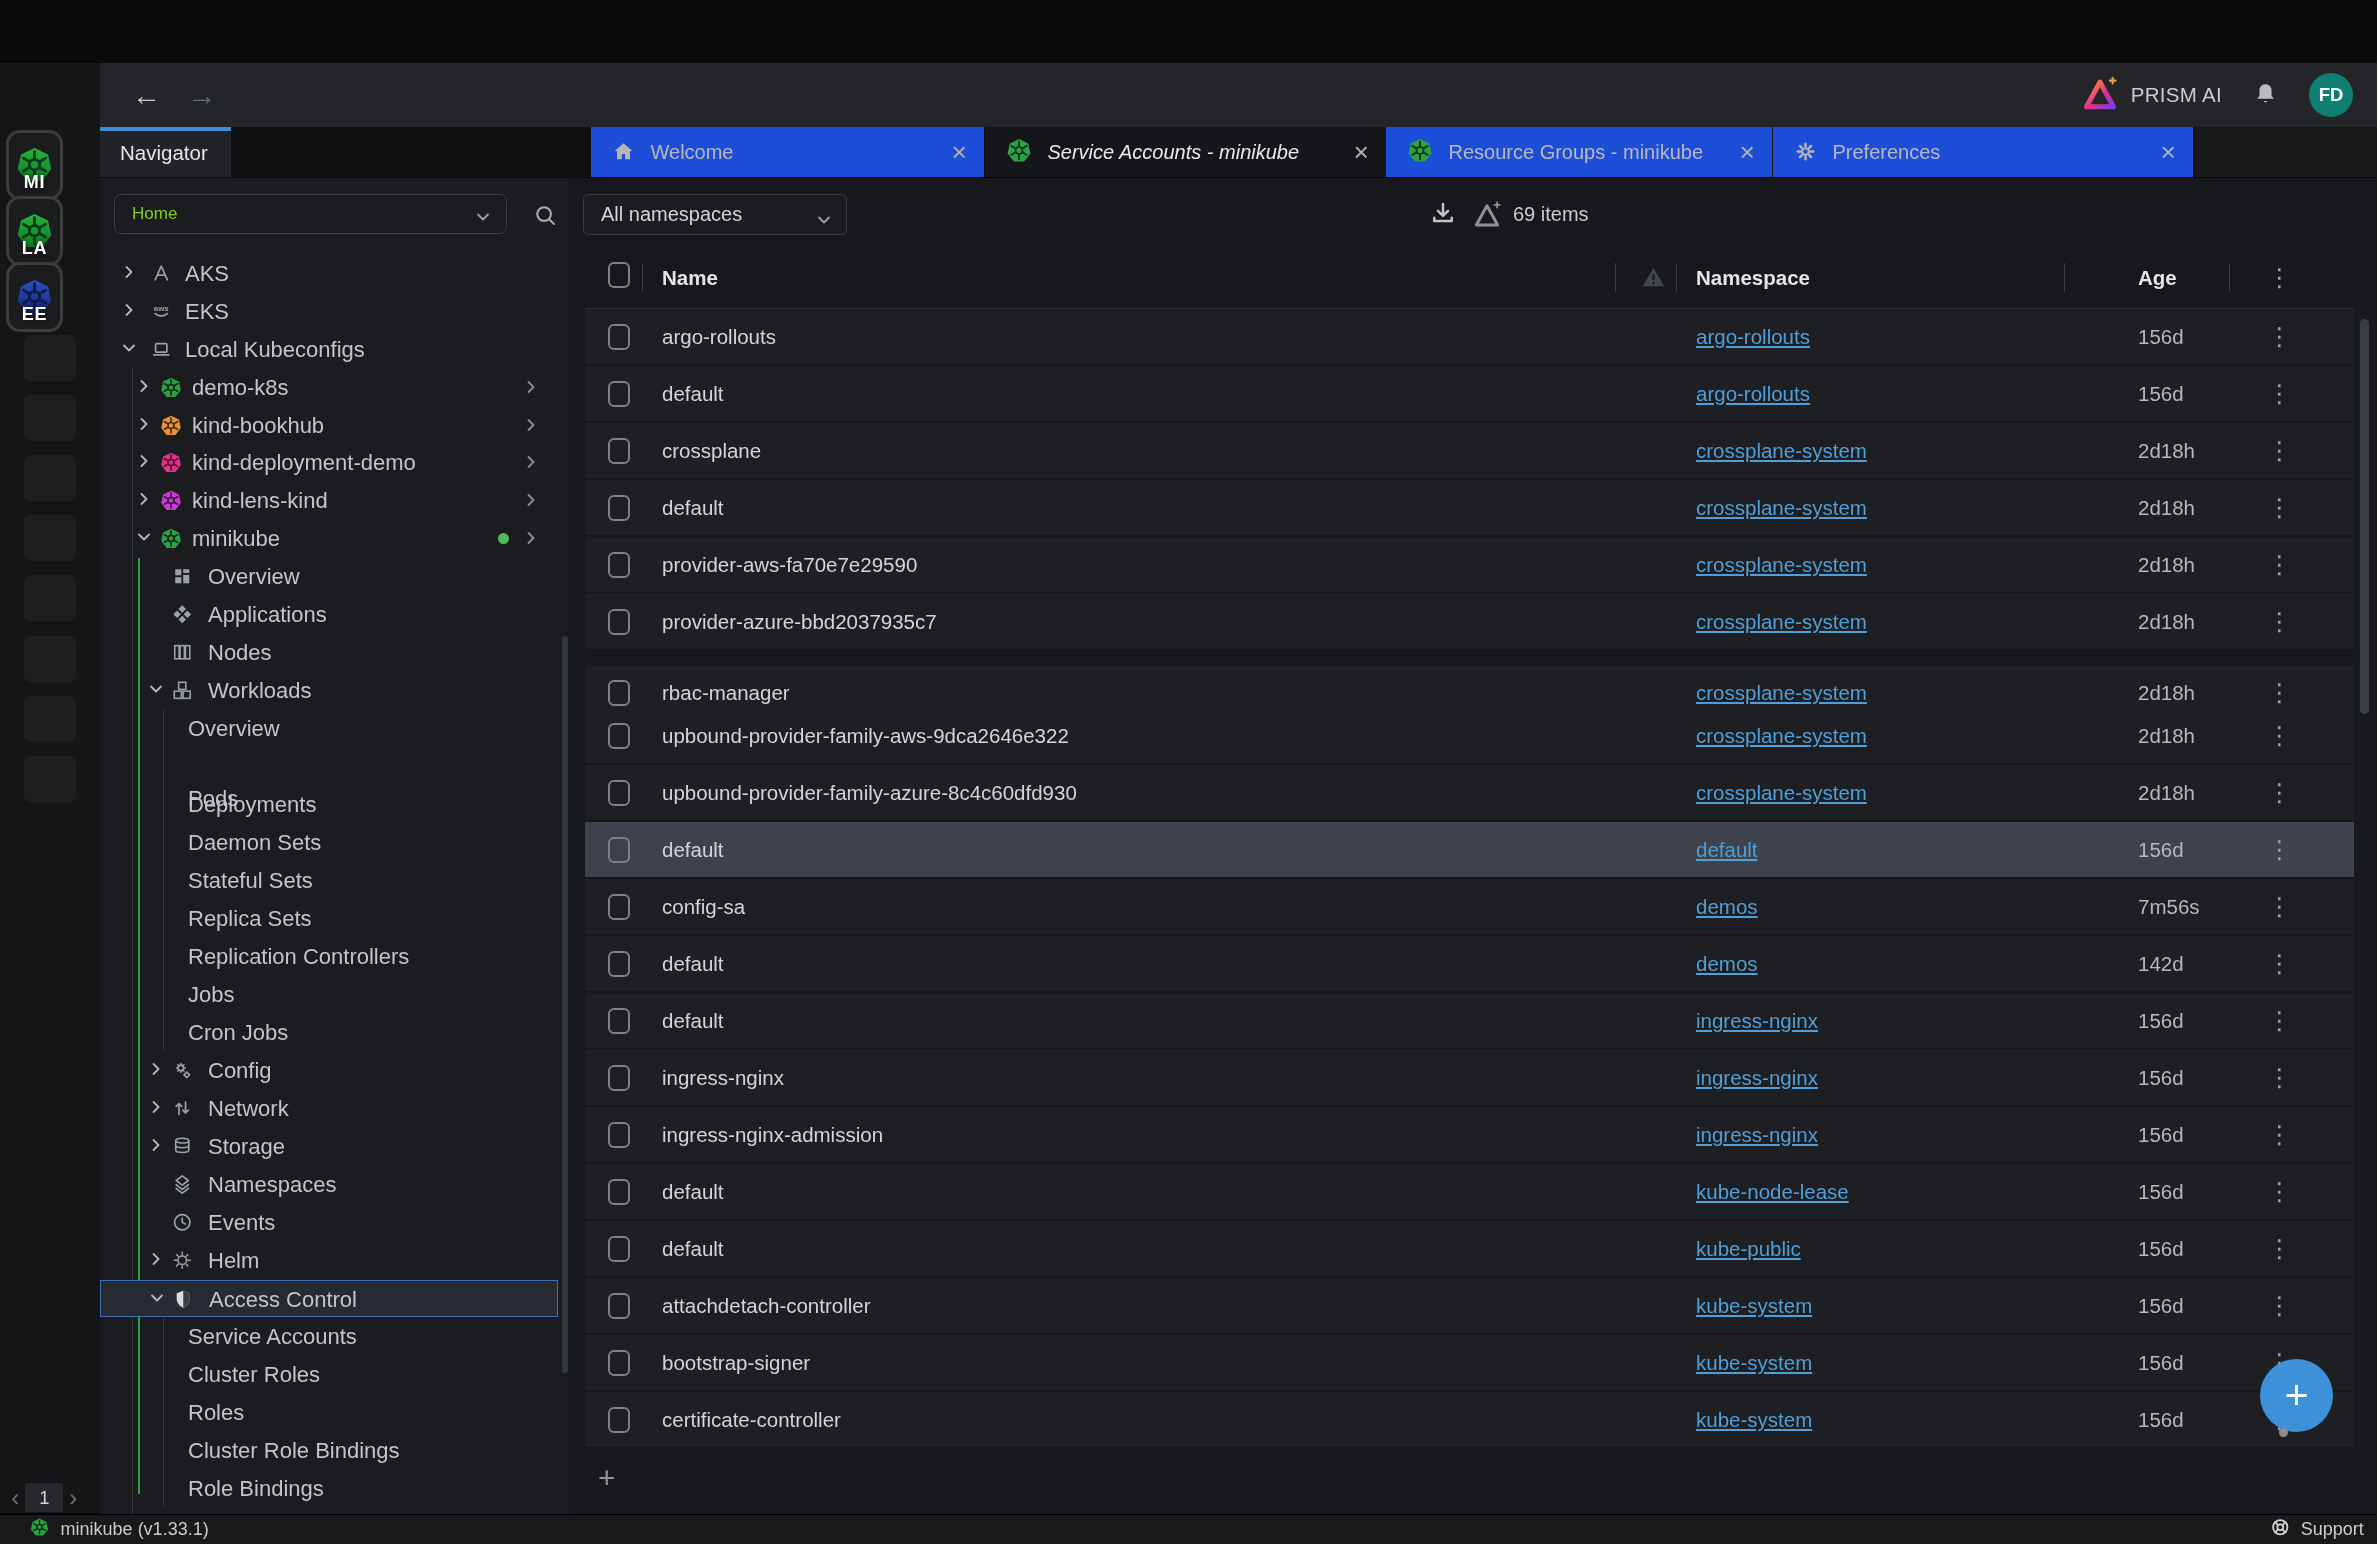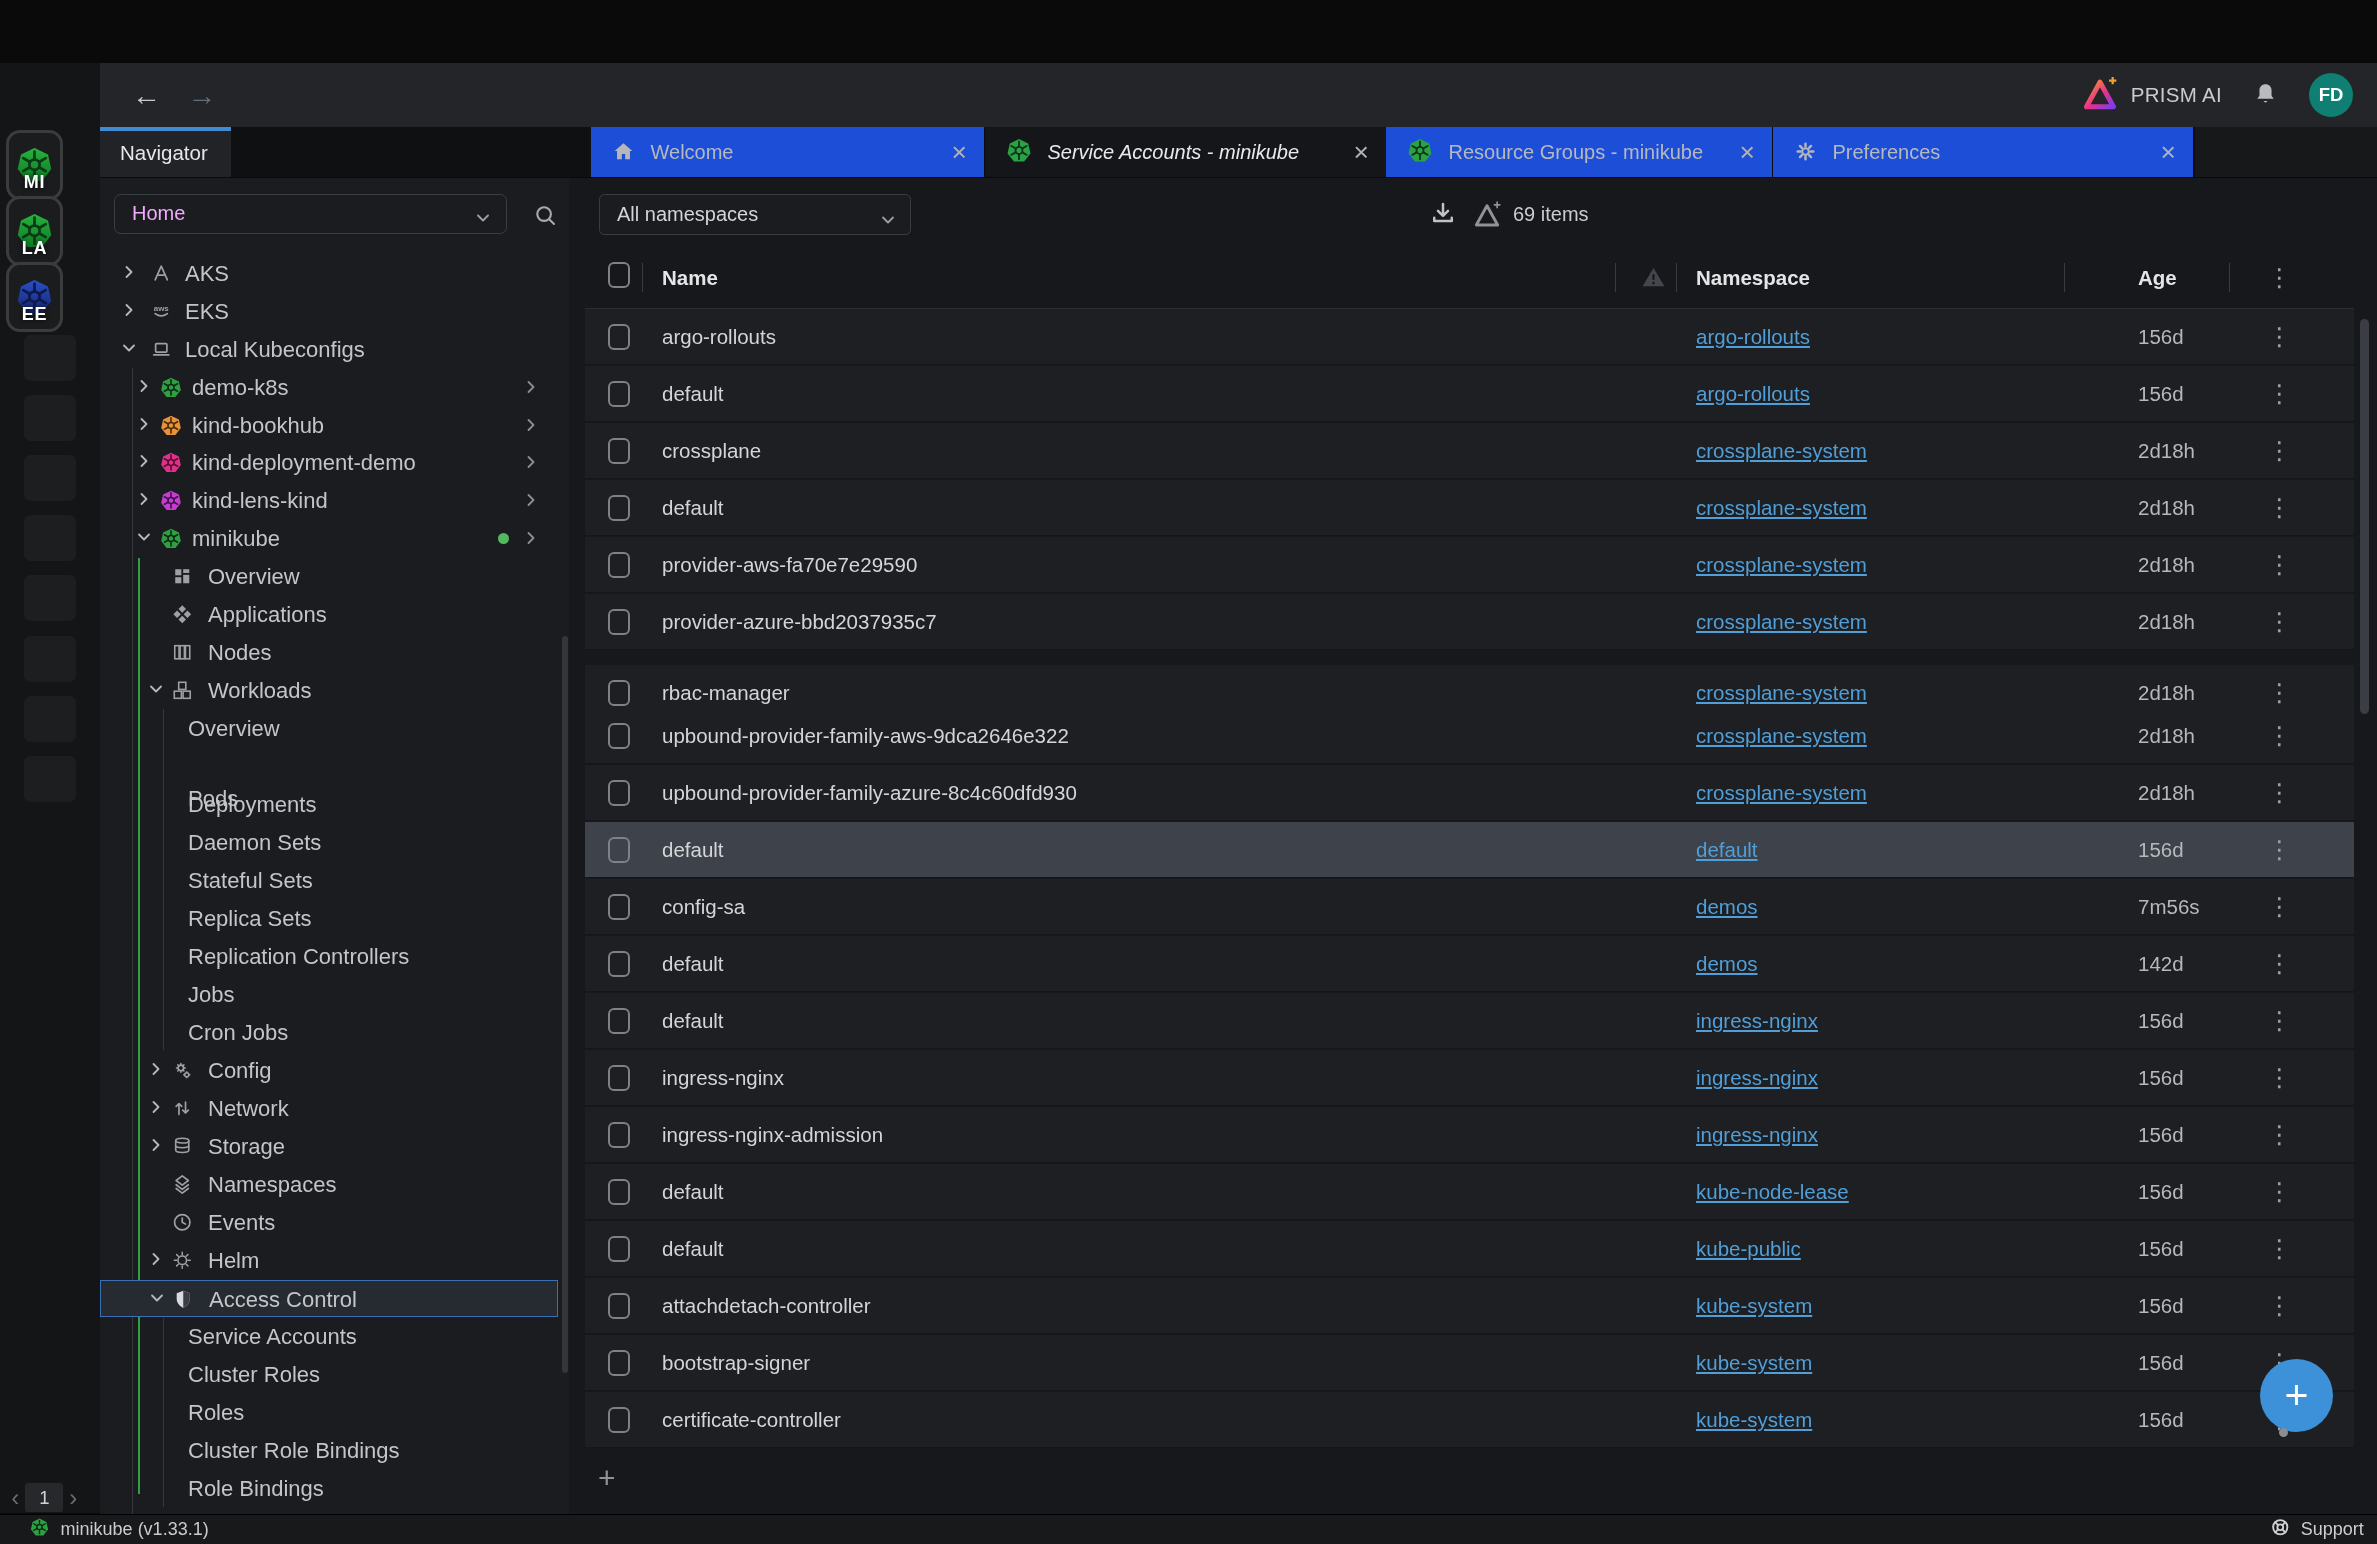--- a/index.html
+++ b/index.html
@@ -31,39 +31,39 @@
   .navtab { position:absolute; left:0; top:0; width:131px; height:50px; background:#212326; border-top:4px solid #3f8cd5; color:#e6e7e9; font-size:20.5px; line-height:44px; padding-left:20px; }
   .strip-fill { position:absolute; left:2095px; top:0; right:0; height:50px; background:#17181a; }
   .tab { position:absolute; top:0; height:50px; background:#1d4ed8; border-right:1.3px solid #0b0c0d; display:flex; align-items:center; padding:0 46px 0 20px; }
   .tab.active { background:#141619; }
   .tab .tlabel { color:#b7b9bc; font-size:20px; margin-left:14.5px; white-space:nowrap; }
   .tab.active .tlabel { color:#e8e9eb; font-style:italic; }
   .tab .tclose { position:absolute; right:17px; color:#b0b2b5; font-size:26.4px; line-height:1; }
 
   
   .navpanel { position:absolute; left:100px; top:178px; width:469px; height:1336px; background:#1a1c1f; overflow:hidden; }
-  .ctx-select { position:absolute; left:14px; top:16px; width:393px; height:40px; background:#1b1c1f; border:1.3px solid #3a3d42; border-radius:6.6px; color:#f0abfc; font-size:20px; line-height:37px; padding-left:17px; }
+  .ctx-select { position:absolute; left:14px; top:16px; width:393px; height:40px; background:#1b1c1f; border:1.3px solid #3a3d42; border-radius:6.6px; color:#84cc16; font-size:17px; line-height:37px; padding-left:17px; }
   .ctx-select .chev { position:absolute; right:13.2px; top:8px; }
   .nav-search { position:absolute; left:432px; top:24px; }
 
   .guide { position:absolute; width:1.3px; background:#35373b; }
   .guide.green { background:#2ea043; width:2px; }
 
   .tree-item { position:absolute; left:0; width:458px; height:37px; color:#c3c5c8; font-size:22px; }
   .tree-item .tlab { position:absolute; top:0; line-height:37px; white-space:nowrap; }
   .tree-item .exp { position:absolute; top:7.3px; }
   .tree-item .ticon { position:absolute; top:7.3px; }
   .tree-item.selected { background:#262a31; border:1.3px solid #3b70b5; }
   .tree-item .trail-chev { position:absolute; right:17px; top:8px; }
   .tree-item .status-dot { position:absolute; right:49px; top:13.2px; width:11.2px; height:11.2px; border-radius:50%; background:#55b861; }
   .nav-scroll { position:absolute; left:462px; top:458px; width:6px; height:737px; background:#33363b; border-radius:3.3px; }
 
   
   .content { position:absolute; left:569px; top:178px; right:0; height:1336px; background:#17181b; }
-  .ns-select { position:absolute; left:30px; top:16px; width:312px; height:41px; background:#1b1c1f; border:1.3px solid #393c41; border-radius:5.3px; color:#d3d4d6; font-size:20px; line-height:38px; padding-left:17px; }
+  .ns-select { position:absolute; left:14px; top:16px; width:264px; height:41px; background:#1b1c1f; border:1.3px solid #393c41; border-radius:5.3px; color:#d3d4d6; font-size:20px; line-height:38px; padding-left:17px; }
   .ns-select .chev { position:absolute; right:12px; top:8.6px; }
   .search-box { position:absolute; left:369px; top:16px; width:470px; height:41px; background:#1b1c1f; border:1.3px solid #393c41; border-radius:5.3px; display:flex; align-items:center; padding-left:12px; }
   .sb-aa { color:#97999d; font-size:19px; margin-right:9.2px; }
   .sb-rx { color:#97999d; font-size:19px; margin-right:13.2px; }
   .sb-ph { color:#85888c; font-size:20px; }
   .dl-icon { position:absolute; left:859px; top:20.5px; }
   .prism-mini { position:absolute; left:902px; top:20.5px; }
   .count { position:absolute; left:944px; top:16px; height:41px; line-height:41px; color:#caccce; font-size:20px; }
 
   .thead { position:absolute; left:16px; top:69px; width:1769px; height:62px; border-bottom:1.3px solid #2c2d30; color:#e4e5e7; font-size:20.5px; font-weight:bold; }

